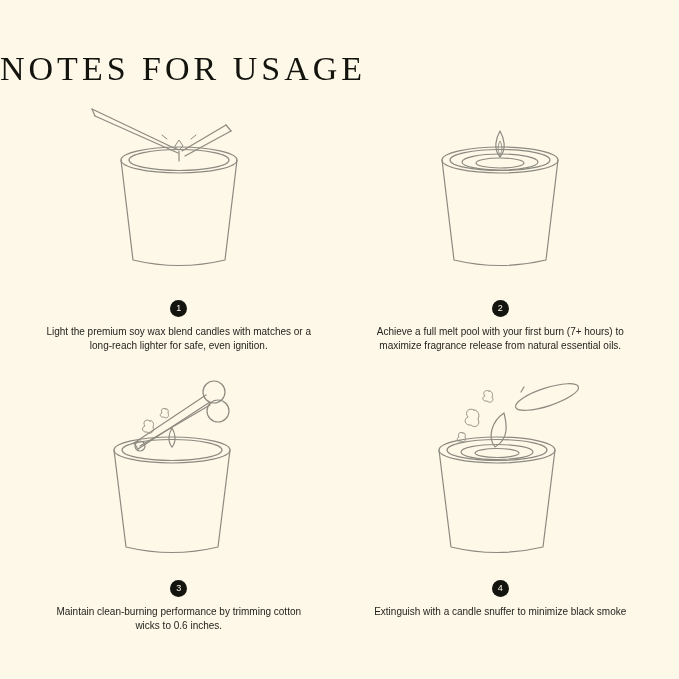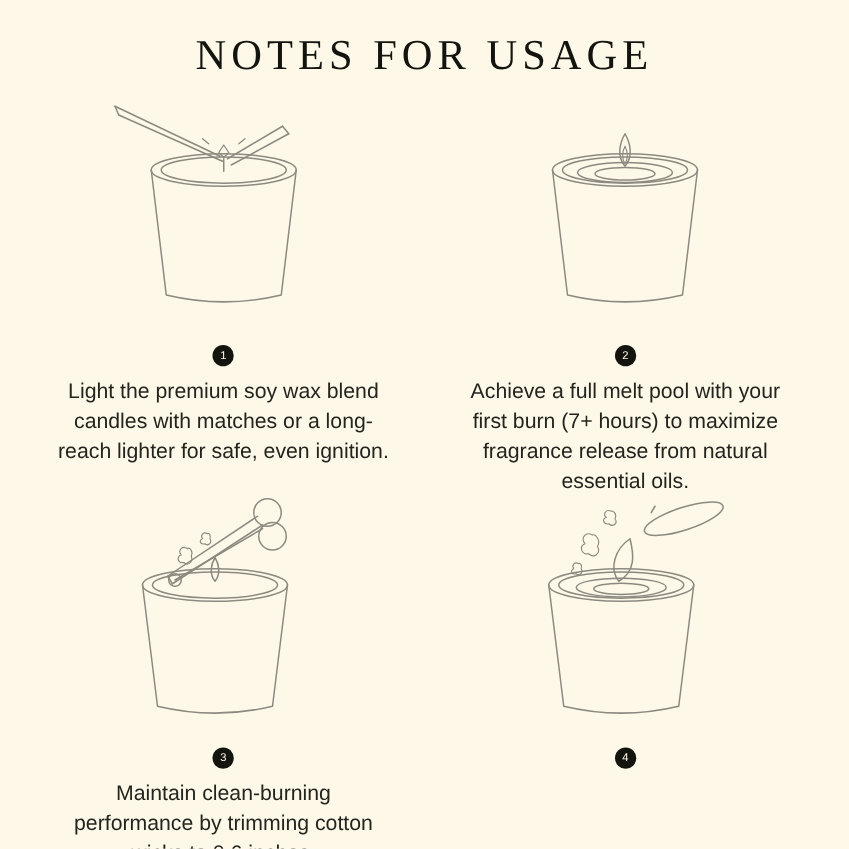--- a/index.html
+++ b/index.html
@@ -15,27 +15,26 @@
     overflow: hidden;
   }
   .page {
     position: relative;
     width: 679px;
     height: 679px;
     background: #fdf8e8;
     box-sizing: border-box;
   }
   .title {
-    text-align: center;
     font-family: "Liberation Serif", serif;
     font-size: 34px;
     letter-spacing: 4px;
     font-weight: 400;
     color: #14140f;
-    padding-top: 26px;
+    padding-top: 50px;
     margin: 0;
     text-transform: uppercase;
   }
   .grid {
     display: grid;
     grid-template-columns: 1fr 1fr;
     grid-template-rows: 1fr 1fr;
     width: 679px;
     height: 580px;
     box-sizing: border-box;
@@ -67,21 +66,21 @@
     color: #fdf8e8;
     font-size: 9px;
     line-height: 17px;
     text-align: center;
     font-family: "Liberation Sans", sans-serif;
     margin: 10px 0 8px 0;
     letter-spacing: 0;
   }
   .caption {
     text-align: center;
-    font-size: 17px;
+    font-size: 10px;
     line-height: 1.42;
     color: #24241f;
     max-width: 270px;
     font-family: "Liberation Sans", sans-serif;
   }
   .cell-2 .caption, .cell-4 .caption {
     max-width: 260px;
   }
 </style>
 </head>
@@ -178,16 +177,17 @@
 
           <ellipse cx="172" cy="22" rx="33" ry="9" transform="rotate(-18 172 22)"></ellipse>
           <path d="M146 17 L149 12"></path>
 
           <path d="M99 35 c-5 -3 -10 2 -6 7 c-5 2 -3 9 3 8 c4 4 10 0 7 -6 c3 -5 -2 -10 -4 -9 z" stroke-width="0.9"></path>
           <path d="M114 16 c-4 -2 -7 2 -4 5 c-4 1 -2 6 2 5 c3 3 8 0 5 -4 c2 -4 -2 -7 -3 -6 z" stroke-width="0.9"></path>
           <path d="M88 58 c-3 -2 -6 1 -4 4 c-3 1 -2 5 2 4 c2 2 6 0 4 -4 c1 -3 -1 -5 -2 -4 z" stroke-width="0.9"></path>
         </svg>
       </div>
       <div class="badge">4</div>
+      <div class="caption">Extinguish with a candle snuffer to minimize black smoke</div>
     </div>
 
   </div>
 </div>
 
 </body></html>

